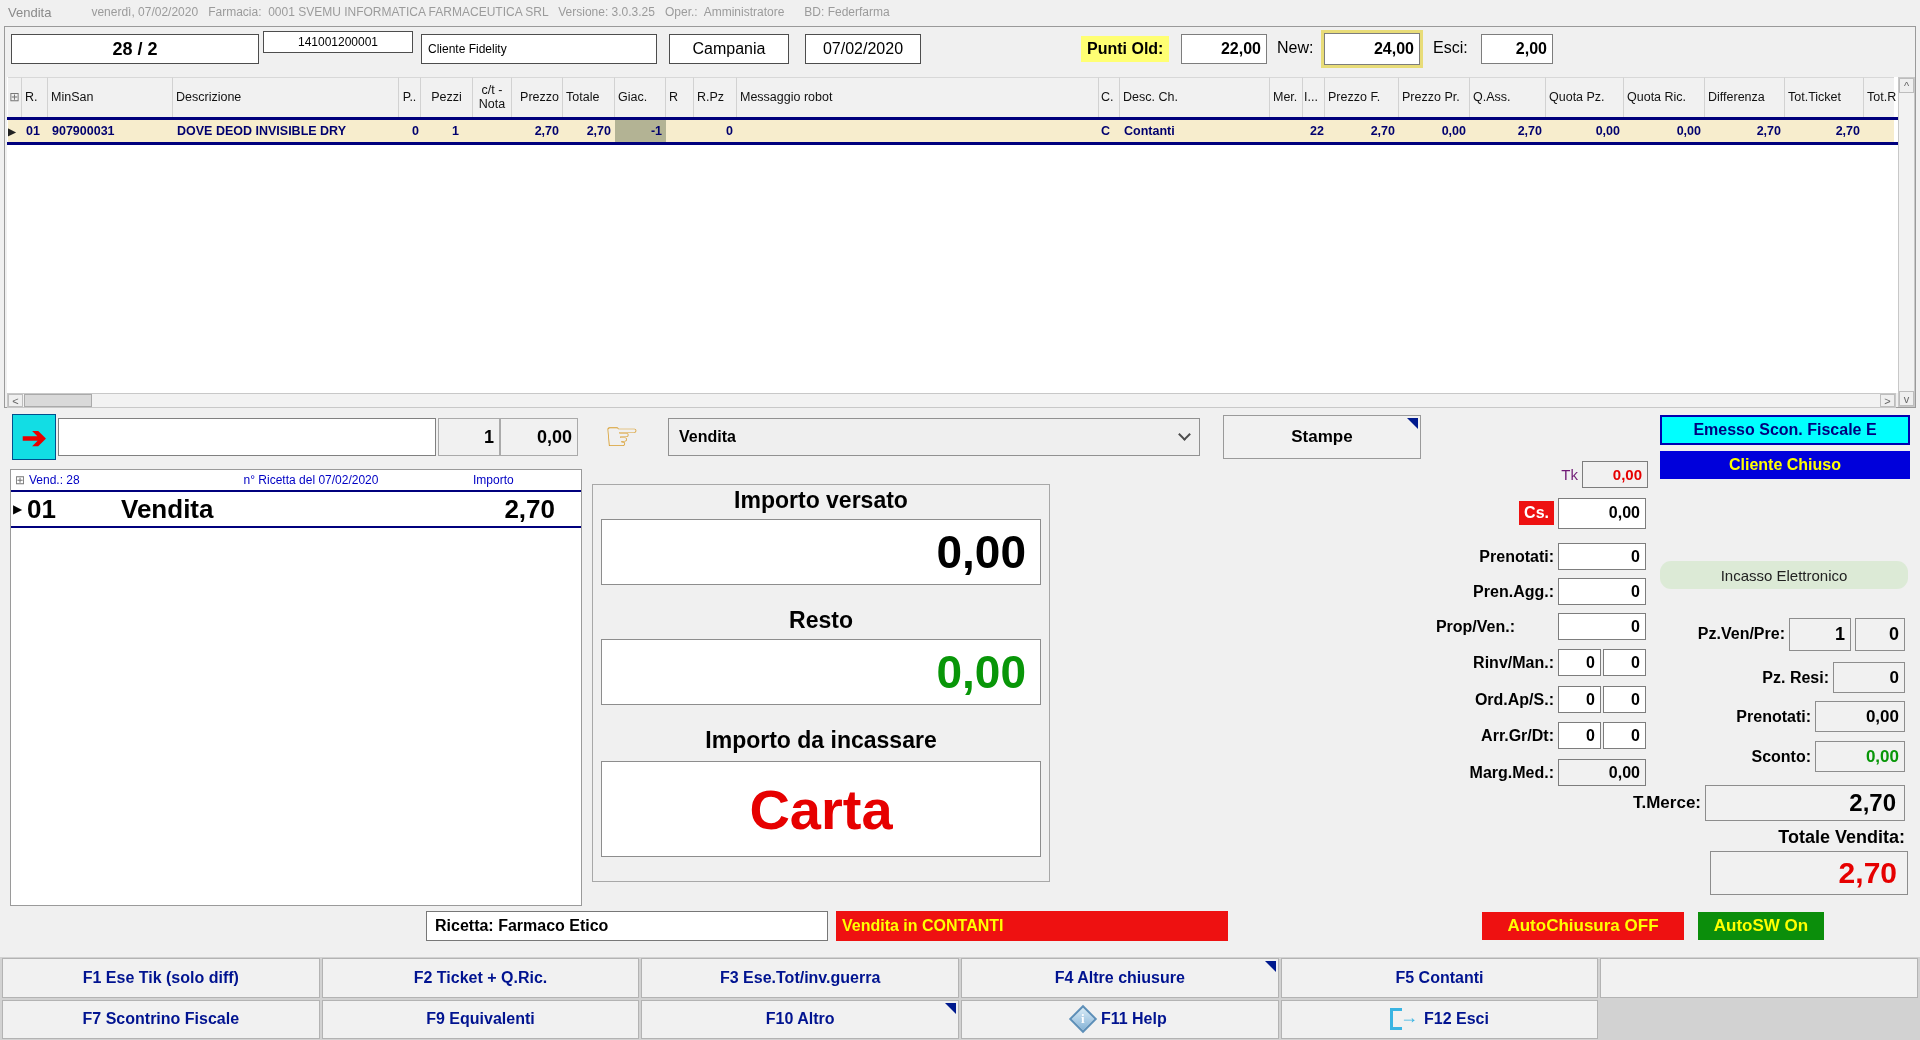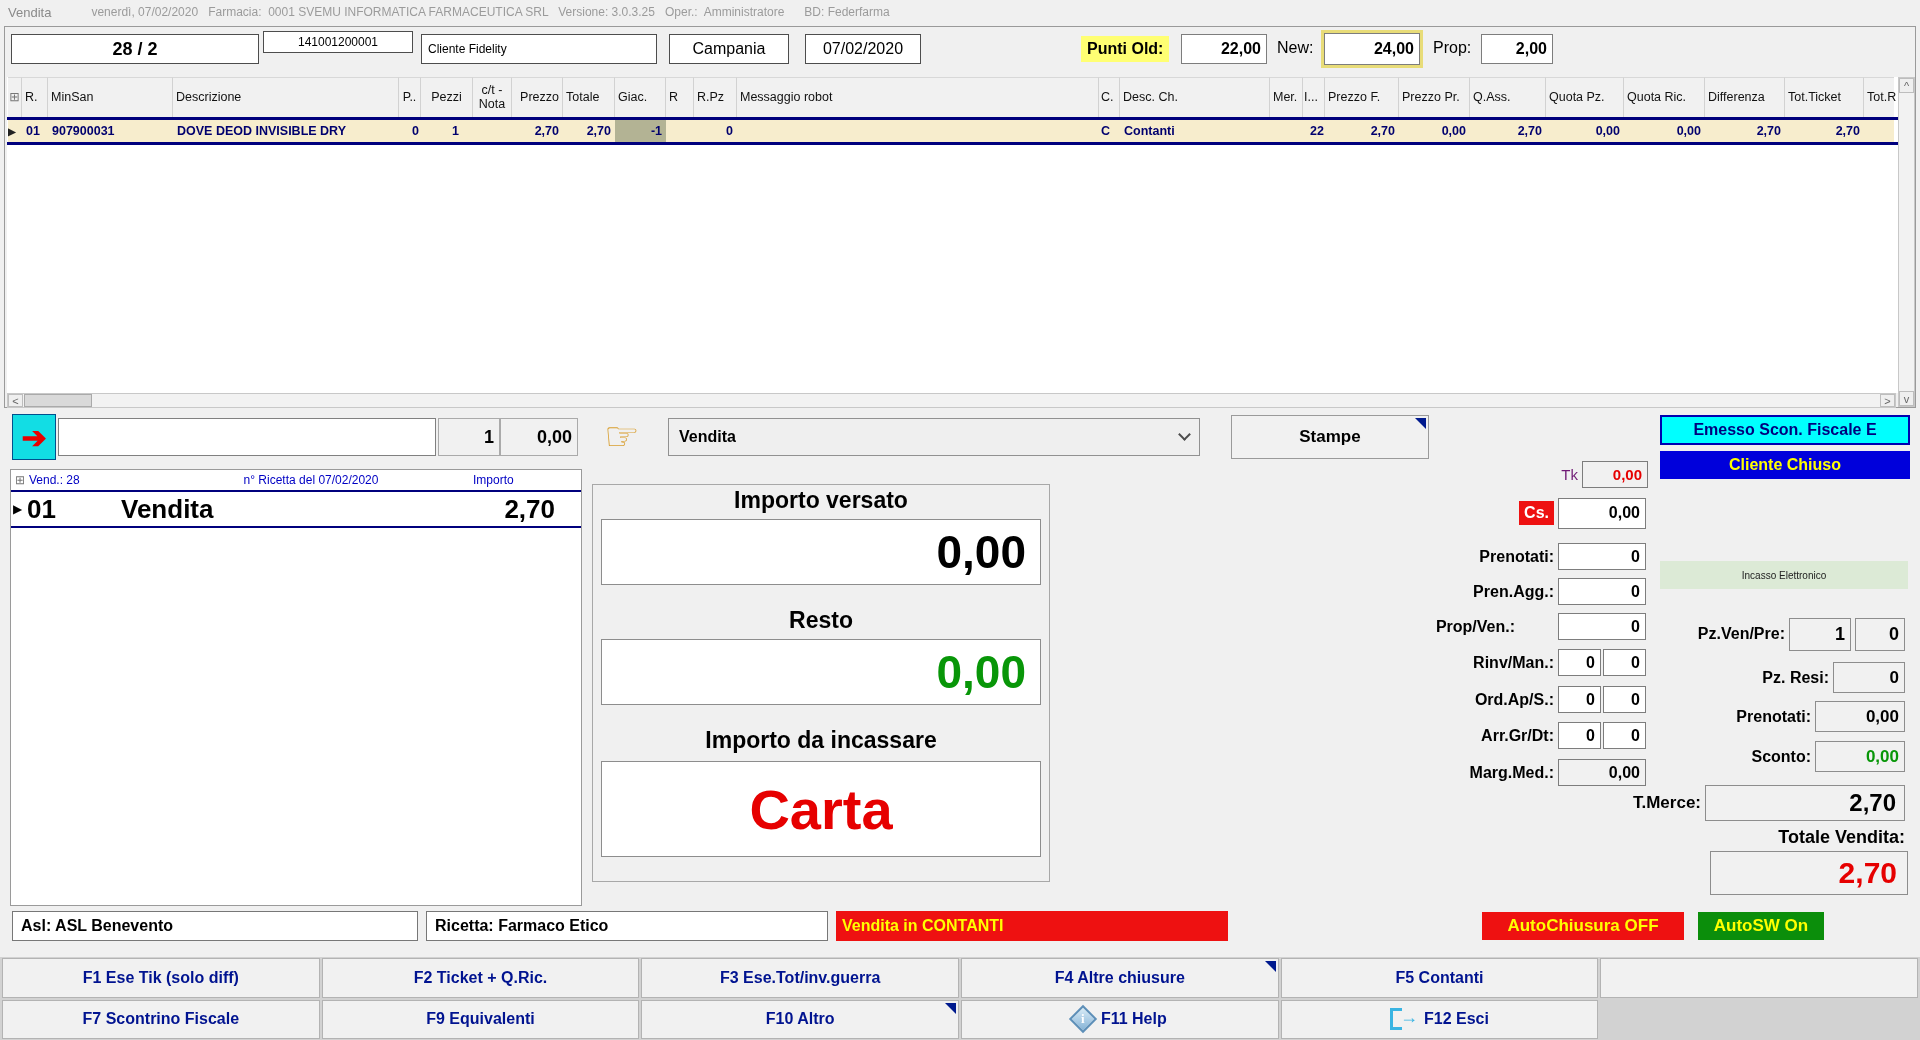--- a/index.html
+++ b/index.html
@@ -1,18 +1,18 @@
 <!DOCTYPE html>
 <html><head>
 <meta charset="utf-8">
 <style>
   * { margin:0; padding:0; box-sizing:border-box; }
   html,body { width:1920px; height:1040px; overflow:hidden; background:#f0f0f0;
               font-family:"Liberation Sans", sans-serif; color:#000; }
-  #root { position:relative; width:1920px; height:932px;padding-left:8px; }
+  #root { position:relative; width:1920px; height:932px; }
   .a { position:absolute; }
   .fx { display:flex; align-items:center; }
   .ctr { justify-content:center; text-align:center; }
   .pre { white-space:pre; }
   .wbox { background:#fff; border:1px solid #4d4d4d; }
   .fld { background:#fff; border:1px solid #7d7d7d; display:flex; align-items:center;
          justify-content:flex-end; padding-right:5px; font-weight:bold; font-size:16px; }
   .fld.dis { background:#f1f1f1; }
   
   #panel { left:4px; top:26px; width:1912px; height:382px; background:#f0f0f0; border:1px solid #9a9a9a; }
@@ -63,21 +63,21 @@
     <div class="a wbox fx" style="left:416px;top:7px;width:236px;height:30px;font-size:12px;padding-left:6px;">Cliente Fidelity</div>
     <div class="a wbox fx ctr" style="left:664px;top:7px;width:120px;height:30px;font-size:16px;">Campania</div>
     <div class="a wbox fx ctr" style="left:800px;top:7px;width:116px;height:30px;font-size:16px;">07/02/2020</div>
 
     <div class="a fx" style="left:1076px;top:9px;height:26px;background:#ffff73;padding:0 6px;font-size:16px;font-weight:bold;">Punti Old:</div>
     <div class="a fld" style="left:1176px;top:7px;width:86px;height:30px;">22,00</div>
     <span class="a" style="left:1272px;top:12px;font-size:16px;">New:</span>
     <div class="a" style="left:1316px;top:3px;width:102px;height:38px;border:3px solid #e8dc78;">
       <div class="fld" style="width:100%;height:100%;">24,00</div>
     </div>
-    <span class="a" style="left:1428px;top:12px;font-size:16px;">Prop:</span>
+    <span class="a" style="left:1428px;top:12px;font-size:16px;">Esci:</span>
     <div class="a fld" style="left:1476px;top:7px;width:72px;height:30px;">2,00</div>
 
     <div class="a" style="left:2px;top:50px;width:1891px;height:316px;background:#fff;"></div>
 
     <div class="a fx" style="left:3px;top:50px;">
       <div class="gh ctr" style="width:14px;padding:0;color:#777;">⊞</div>
       <div class="gh" style="width:26px;">R.</div>
       <div class="gh" style="width:125px;">MinSan</div>
       <div class="gh" style="width:226px;">Descrizione</div>
       <div class="gh ctr" style="width:22px;padding:1px 1px;">P..</div>
@@ -229,21 +229,21 @@
   <div class="a frow" style="left:1350px;top:722px;width:296px;height:27px;gap:2px;">
     <span class="rlabel" style="margin-right:2px;">Arr.Gr/Dt:</span>
     <div class="fld" style="width:43px;height:27px;">0</div>
     <div class="fld" style="width:43px;height:27px;">0</div>
   </div>
   <div class="a frow" style="left:1350px;top:759px;width:296px;height:27px;">
     <span class="rlabel">Marg.Med.:</span>
     <div class="fld dis" style="width:88px;height:27px;">0,00</div>
   </div>
 
-  <div class="a fx ctr" style="left:1660px;top:561px;width:248px;height:28px;background:#dcead6;font-size:10px;color:#222;">Incasso Elettronico</div>
+  <div class="a fx ctr" style="left:1660px;top:561px;width:248px;height:28px;background:#dcead6;font-size:15px;color:#222;border-radius:11px;">Incasso Elettronico</div>
 
   <div class="a frow" style="left:1620px;top:617px;width:285px;height:34px;">
     <span class="rlabel">Pz.Ven/Pre:</span>
     <div class="fld dis" style="width:62px;height:33px;font-size:18px;border-color:#8d8d8d;">1</div>
     <div class="fld dis" style="width:50px;height:33px;font-size:18px;border-color:#8d8d8d;">0</div>
   </div>
   <div class="a frow" style="left:1620px;top:662px;width:285px;height:31px;">
     <span class="rlabel">Pz. Resi:</span>
     <div class="fld dis" style="width:72px;height:31px;font-size:17px;border-color:#8d8d8d;">0</div>
   </div>
@@ -255,21 +255,20 @@
     <span class="rlabel">Sconto:</span>
     <div class="fld dis" style="width:90px;height:31px;font-size:17px;color:#089608;border-color:#8d8d8d;">0,00</div>
   </div>
   <div class="a frow" style="left:1620px;top:785px;width:285px;height:36px;">
     <span class="rlabel" style="font-size:17px;">T.Merce:</span>
     <div class="fld dis" style="width:200px;height:36px;font-size:24px;padding-right:8px;border-color:#8d8d8d;">2,70</div>
   </div>
   <div class="a" style="left:1620px;top:827px;width:285px;text-align:right;font-size:18px;font-weight:bold;">Totale Vendita:</div>
   <div class="a fld dis" style="left:1710px;top:851px;width:198px;height:44px;font-size:30px;color:#e60000;padding-right:10px;border-color:#8d8d8d;">2,70</div>
 
-  <div class="a wbox fx" style="left:12px;top:911px;width:406px;height:30px;font-size:16px;font-weight:bold;padding-left:8px;border-color:#777;">Asl: ASL Benevento</div>
   <div class="a wbox fx" style="left:426px;top:911px;width:402px;height:30px;font-size:16px;font-weight:bold;padding-left:8px;border-color:#777;">Ricetta: Farmaco Etico</div>
   <div class="a fx" style="left:836px;top:911px;width:392px;height:30px;background:#ee1111;color:#ffff00;font-size:16px;font-weight:bold;padding-left:6px;">Vendita in CONTANTI</div>
   <div class="a fx ctr" style="left:1482px;top:912px;width:202px;height:28px;background:#ee1111;color:#ffff00;font-size:17px;font-weight:bold;">AutoChiusura OFF</div>
   <div class="a fx ctr" style="left:1698px;top:912px;width:126px;height:28px;background:#0b8e0b;color:#ffff00;font-size:17px;font-weight:bold;">AutoSW On</div>
 
   <div class="a" id="fkeys">
     <div class="fbtn">F1 Ese Tik (solo diff)</div>
     <div class="fbtn">F2 Ticket + Q.Ric.</div>
     <div class="fbtn">F3 Ese.Tot/inv.guerra</div>
     <div class="fbtn corner">F4 Altre chiusure</div>

